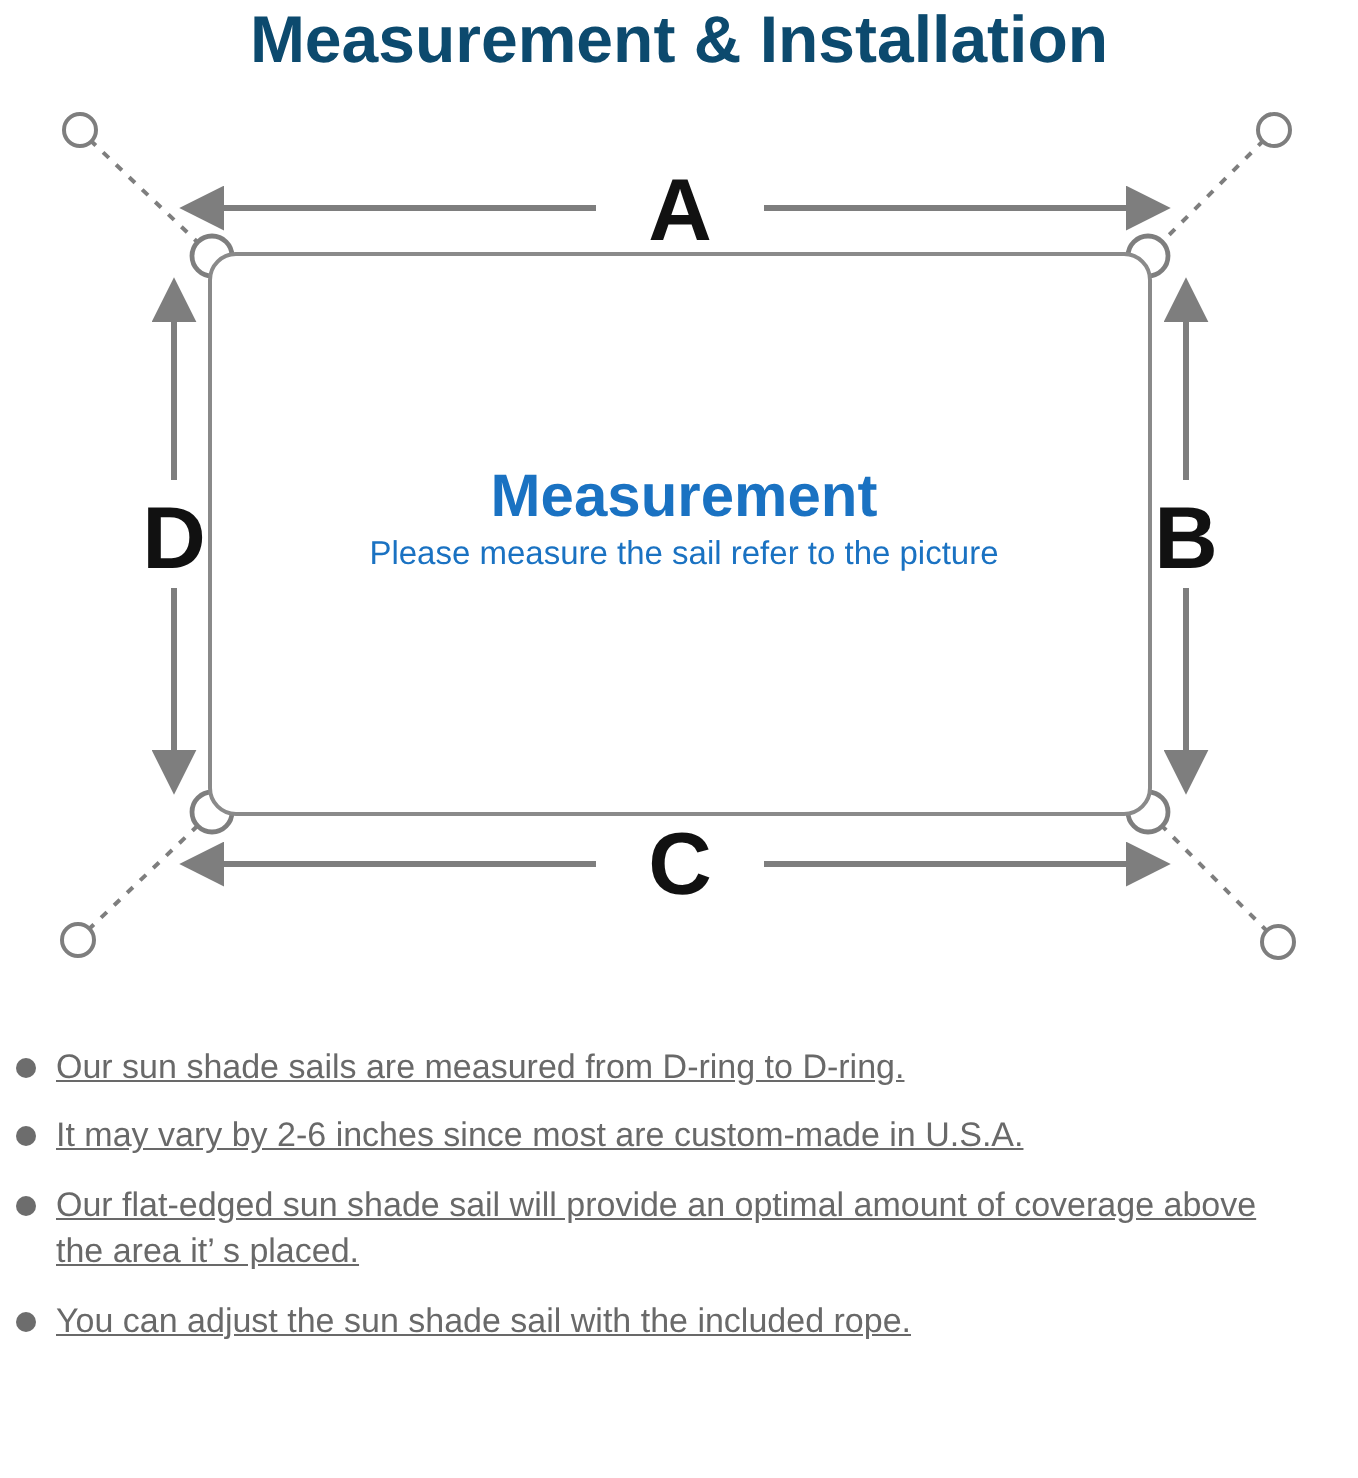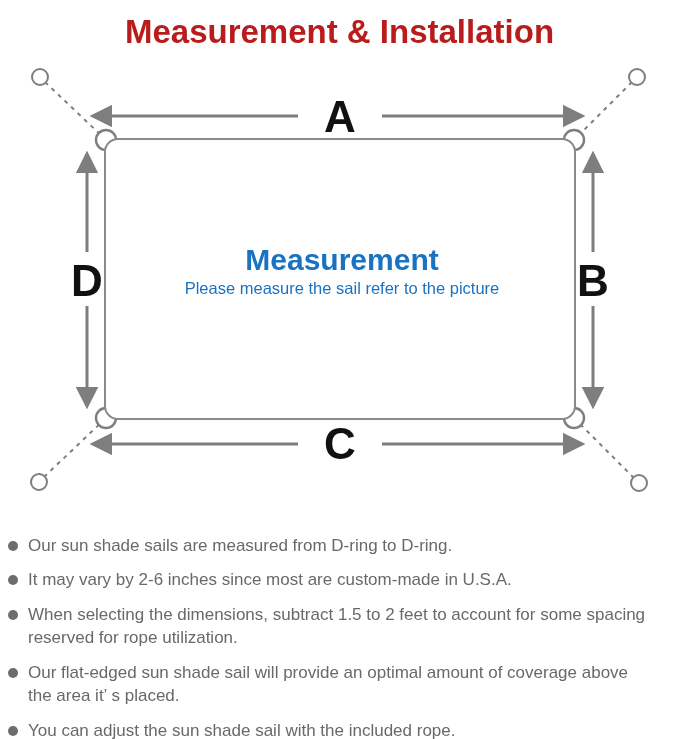--- a/index.html
+++ b/index.html
@@ -1,32 +1,32 @@
 <!DOCTYPE html>
 <html><head>
 <meta charset="utf-8">
 <style>
   html,body{margin:0;padding:0;background:#ffffff;}
   .page{
     width:679px;height:739px;background:#ffffff;overflow:hidden;
     font-family:"Liberation Sans", sans-serif;position:relative;
   }
   h1.title{
-    margin:0;padding-top:12px;height:42px;line-height:40px;
+    margin:0;padding-top:0;height:42px;line-height:40px;
     text-align:center;font-size:33px;font-weight:bold;
-    color:#b91c1c;letter-spacing:0px;
+    color:#0c4a6e;letter-spacing:0px;
   }
   svg.diagram{display:block;width:679px;height:460px;}
   ul.notes{
     list-style:none;margin:0;padding:20px 6px 0 8px;
   }
   ul.notes li{
     display:flex;align-items:flex-start;
     margin-bottom:11px;
-    color:#696969;font-size:17px;line-height:1.38;
+    color:#696969;font-size:17px;line-height:1.38;text-decoration:underline;
   }
   ul.notes li .dot{
     flex:0 0 auto;width:10px;height:10px;border-radius:50%;
     background:#6d6d6d;margin:7px 10px 0 0;
   }
   ul.notes li .note-text{white-space:pre-line;}
 </style>
 </head>
 <body>
 
@@ -90,25 +90,20 @@
     <li>
       <span class="dot"></span>
       <span class="note-text">Our sun shade sails are measured from D-ring to D-ring.</span>
     </li>
     <li>
       <span class="dot"></span>
       <span class="note-text">It may vary by 2-6 inches since most are custom-made in U.S.A.</span>
     </li>
     <li>
       <span class="dot"></span>
-      <span class="note-text">When selecting the dimensions, subtract 1.5 to 2 feet to account for some spacing
-reserved for rope utilization.</span>
-    </li>
-    <li>
-      <span class="dot"></span>
       <span class="note-text">Our flat-edged sun shade sail will provide an optimal amount of coverage above
 the area it’ s placed.</span>
     </li>
     <li>
       <span class="dot"></span>
       <span class="note-text">You can adjust the sun shade sail with the included rope.</span>
     </li>
   </ul>
 
 </div>

